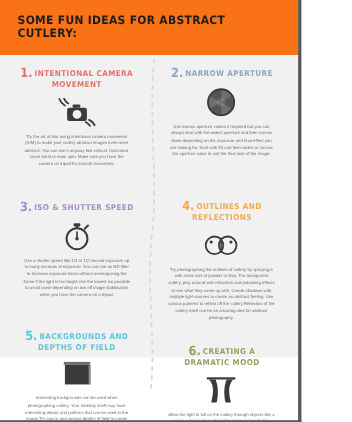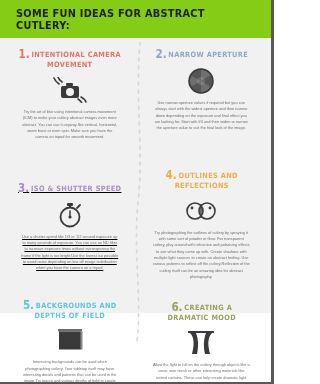--- a/index.html
+++ b/index.html
@@ -6,22 +6,22 @@
   html,body { width:274px; height:384px; }
   body {
     font-family:"Liberation Sans", sans-serif;
     background:#ffffff;
     border-right:3px solid #585858;
     border-bottom:2px solid #585858;
     overflow:hidden;
     position:relative;
   }
   .title-band {
-    height:38px;
-    background:#84cc16;
+    height:50px;
+    background:#f97316;
     display:flex;
     align-items:center;
     padding-left:16px;
   }
   .page-title {
     font-family:"DejaVu Sans", sans-serif;
     font-size:10.5px;
     font-weight:bold;
     letter-spacing:0.3px;
     color:#1d1d1d;
@@ -109,21 +109,21 @@
             <rect x="11" y="9" width="18" height="12" rx="2" fill="#3a3a3a"></rect>
             <rect x="16" y="6" width="7" height="3" rx="1" fill="#3a3a3a"></rect>
             <circle cx="20" cy="15" r="4" fill="#f1f1f1"></circle>
             <path d="M9 7 Q5 4 4 1 M12 5 Q9 3 8 0" stroke="#3a3a3a" stroke-width="1.6" fill="none" stroke-linecap="round"></path>
             <path d="M31 20 Q35 22 36 25 M28 22 Q31 24 32 26" stroke="#3a3a3a" stroke-width="1.6" fill="none" stroke-linecap="round"></path>
           </svg>
         </div>
         <div class="body-txt">Try the art of blur using intentional camera movement (ICM) to make your cutlery abstract images even more abstract. You can use it anyway like vertical, horizontal, zoom burst or even spin. Make sure you have the camera on tripod for smooth movement.</div>
       </div>
 
-      <div class="card" style="margin-top:26px;text-decoration:underline;">
+      <div class="card" style="margin-top:14px;">
         <div class="head c3">
           <span class="num">3.</span><span>ISO &amp; Shutter Speed</span>
         </div>
         <div class="icon-wrap">
           <svg width="28" height="28" viewBox="0 0 28 28">
             <circle cx="14" cy="16" r="9.5" fill="none" stroke="#3a3a3a" stroke-width="1.8"></circle>
             <rect x="11" y="2" width="6" height="3" rx="1" fill="#3a3a3a"></rect>
             <rect x="13" y="4" width="2" height="3" fill="#3a3a3a"></rect>
             <line x1="21" y1="7" x2="24" y2="4" stroke="#3a3a3a" stroke-width="1.8" stroke-linecap="round"></line>
             <line x1="14" y1="16" x2="14" y2="10" stroke="#3a3a3a" stroke-width="1.5" stroke-linecap="round"></line>

